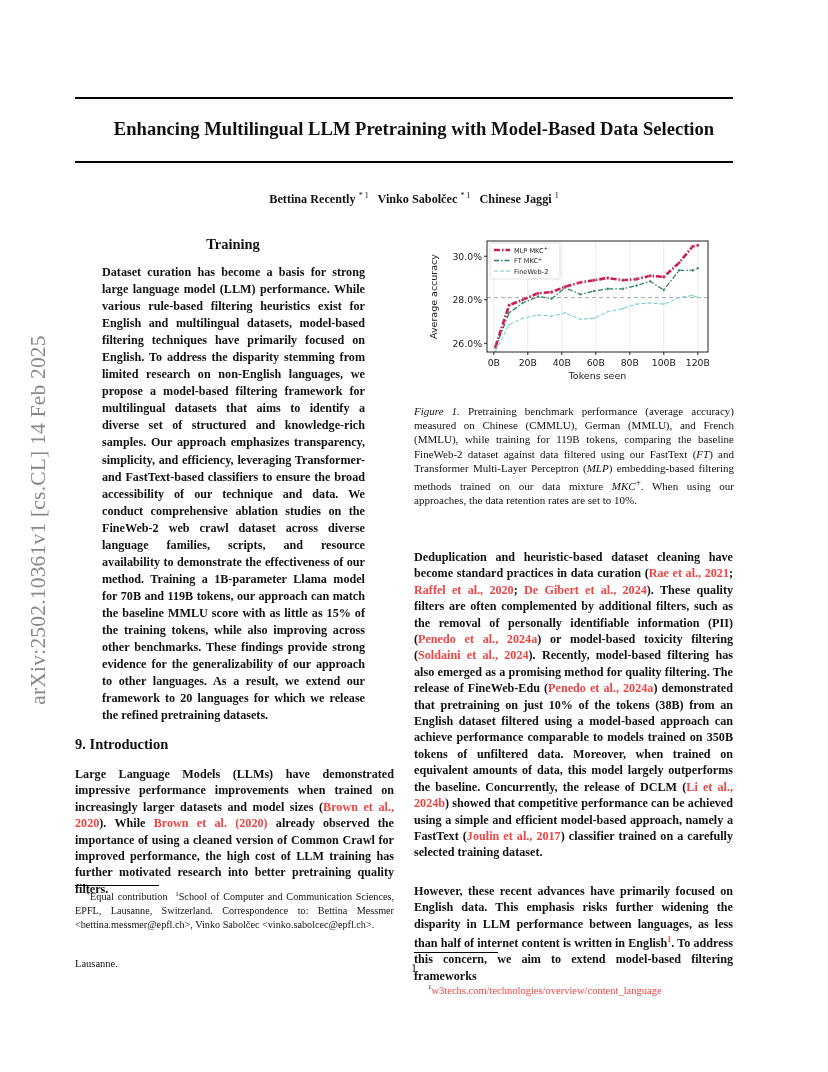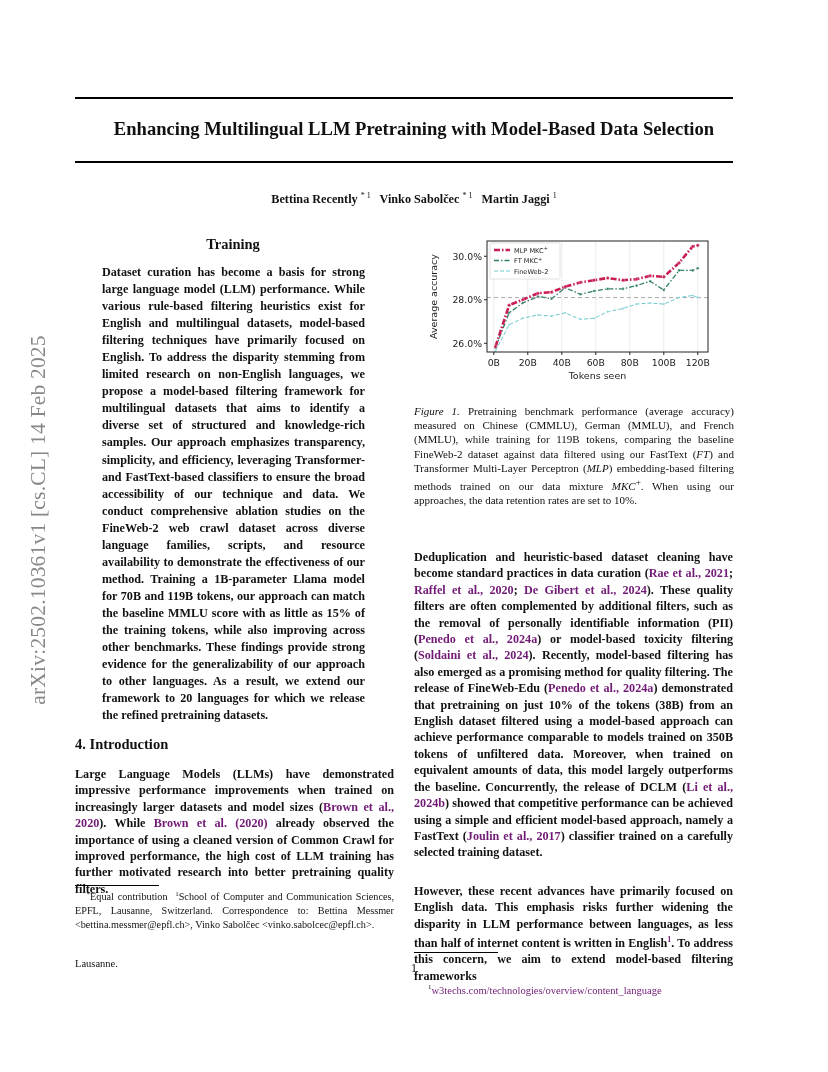--- a/index.html
+++ b/index.html
@@ -11,21 +11,21 @@
   #authors { left: 60px; width: 708px; top: 191px; text-align: center; font-size: 12.2px; font-weight: bold; }
   #authors sup { font-weight: normal; font-size: 8px; }
   .arxiv { position: absolute; left: 38px; top: 520px; transform: translate(-50%, -50%) rotate(-90deg);
            white-space: nowrap; font-size: 21.5px; color: #888; letter-spacing: 0.2px; }
   .col-text { position: absolute; font-size: 12.15px; line-height: 16.4px; text-align: justify; font-weight: bold; }
   .col-text p { margin: 0; }
   .abstract-head { position: absolute; left: 102px; width: 262px; top: 236px; text-align: center; font-weight: bold; font-size: 14.5px; }
   .abstract { left: 102px; width: 263px; top: 264px; font-size: 12.15px; line-height: 17.05px; }
   .intro-head { position: absolute; left: 75px; top: 736px; font-weight: bold; font-size: 14.5px; }
   .intro { left: 75px; width: 319px; top: 766px; }
-  .cite { color: #701a75; }
+  .cite { color: #ef4444; }
   .fn-rule { position: absolute; height: 1px; background: #000; width: 84px; }
   .fn { position: absolute; font-size: 10.2px; line-height: 13.6px; text-align: justify; }
   .fn sup { font-size: 7px; }
   .caption { position: absolute; left: 414px; width: 320px; top: 404px; font-size: 11px; line-height: 14.2px; text-align: justify; font-family: Liberation Serif, serif; }
   .right { left: 414px; width: 319px; top: 549px; }
   .right p + p { margin-top: 22px; }
   #page-num { position: absolute; left: 0; width: 828px; top: 961px; text-align: center; font-size: 12px; }
   #preprint { position: absolute; left: 75px; top: 958px; font-size: 10.5px; }
   svg text { font-family: "DejaVu Sans", sans-serif; }
 </style>
@@ -36,30 +36,30 @@
 
 <div class="rule" style="top:97px;"></div>
 <div id="title" class="abs">Enhancing Multilingual LLM Pretraining with Model-Based Data Selection</div>
 <div class="rule" style="top:161px;"></div>
 
 <div id="authors" class="abs">
   <span>Bettina Recently</span>
   <sup>* 1</sup>&nbsp;&nbsp;
   <span>Vinko Sabolčec</span>
   <sup>* 1</sup>&nbsp;&nbsp;
-  <span>Martin Jaggi</span>
+  <span>Chinese Jaggi</span>
   <sup>1</sup>
 </div>
 
 <div class="abstract-head">Training</div>
 <div class="col-text abstract">
   <p>Dataset curation has become a basis for strong large language model (LLM) performance. While various rule-based filtering heuristics exist for English and multilingual datasets, model-based filtering techniques have primarily focused on English. To address the disparity stemming from limited research on non-English languages, we propose a model-based filtering framework for multilingual datasets that aims to identify a diverse set of structured and knowledge-rich samples. Our approach emphasizes transparency, simplicity, and efficiency, leveraging Transformer- and FastText-based classifiers to ensure the broad accessibility of our technique and data. We conduct comprehensive ablation studies on the FineWeb-2 web crawl dataset across diverse language families, scripts, and resource availability to demonstrate the effectiveness of our method. Training a 1B-parameter Llama model for 70B and 119B tokens, our approach can match the baseline MMLU score with as little as 15% of the training tokens, while also improving across other benchmarks. These findings provide strong evidence for the generalizability of our approach to other languages. As a result, we extend our framework to 20 languages for which we release the refined pretraining datasets.</p>
 </div>
 
-<div class="intro-head">4. Introduction</div>
+<div class="intro-head">9. Introduction</div>
 <div class="col-text intro">
   <p><span>Large Language Models (LLMs) have demonstrated impressive performance improvements when trained on increasingly larger datasets and model sizes (</span><a class="cite">Brown et al., 2020</a><span>). While </span><a class="cite">Brown et al. (2020)</a><span> already observed the importance of using a cleaned version of Common Crawl for improved performance, the high cost of LLM training has further motivated research into better pretraining quality filters.</span></p>
 </div>
 
 <div class="fn-rule" style="left:75px; top:885px;"></div>
 <div class="fn" style="left:75px; width:319px; top:888px;">
   &nbsp;&nbsp;&nbsp;<sup>*</sup><span>Equal contribution </span>&nbsp;<sup>1</sup><span>School of Computer and Communication Sciences, EPFL, Lausanne, Switzerland. Correspondence to: Bettina Messmer &lt;bettina.messmer@epfl.ch&gt;, Vinko Sabolčec &lt;vinko.sabolcec@epfl.ch&gt;.</span>
 </div>
 <div id="preprint">Lausanne.</div>
 

